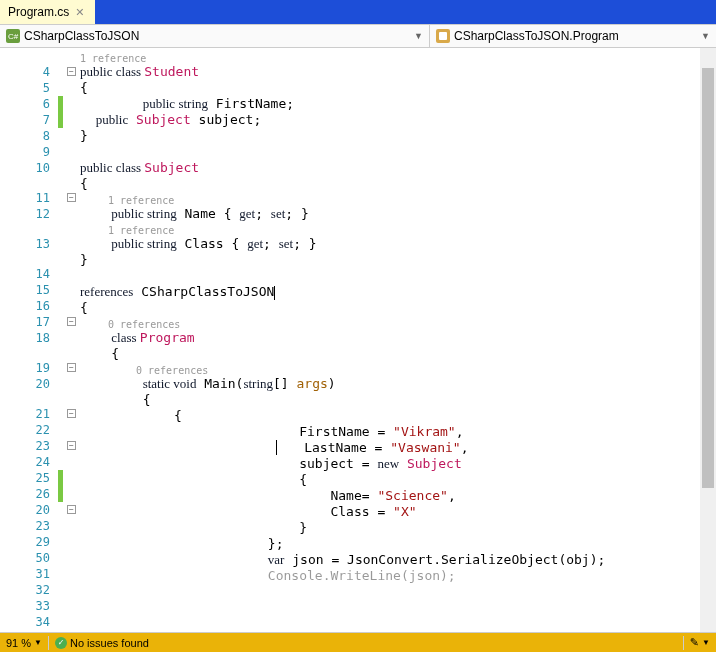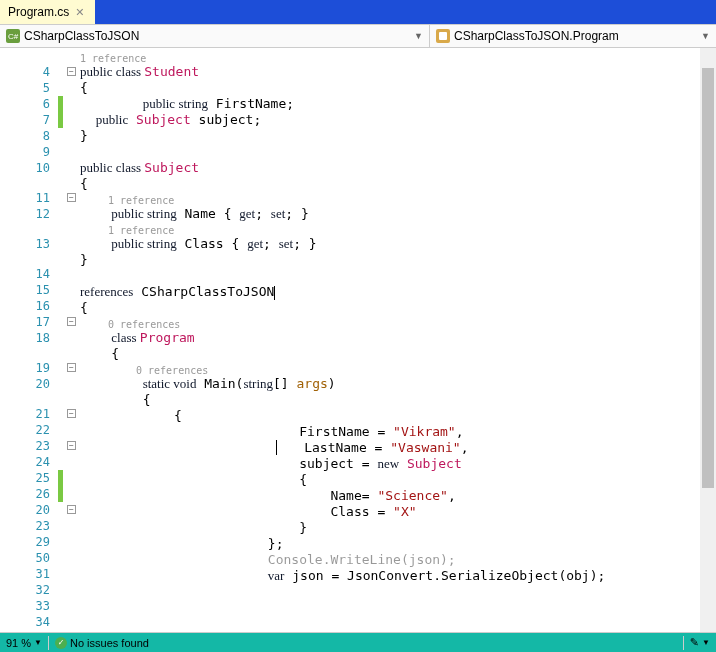--- a/index.html
+++ b/index.html
@@ -21,21 +21,21 @@
 .change-bar { position: absolute; left: 0; width: 5px; height: 16px; background: #7ac943; }
 .fold { position: absolute; left: 9px; top: 3px; width: 9px; height: 9px; border: 1px solid #999; background: #fff; font-size: 8px; line-height: 7px; text-align: center; color: #666; cursor: pointer; }
 .code { flex: 1; padding-top: 2px; position: relative; }
 .code-line { height: 16px; line-height: 16px; white-space: pre; font-size: 13px; position: relative; }
 .ref { color: #999; font-size: 10px; height: 16px; line-height: 18px; white-space: pre; }
 .kw { color: #0f172a; font-family: Liberation Serif, serif; }
 .type { color: #be185d; text-align: center; }
 .str { color: #a31515; }
 .highlight-line { background: #f5f5e8; position: absolute; left: -80px; right: 0; height: 16px; z-index: -1; }
 .cursor-caret { display: inline-block; width: 1px; height: 14px; background: #000; vertical-align: middle; }
-.status-bar { height: 20px; background: #14b8a6; border-top: 1px solid #ccc; display: flex; align-items: center; font-family: 'Segoe UI', sans-serif; font-size: 11px; }
+.status-bar { height: 20px; background: #eab308; border-top: 1px solid #ccc; display: flex; align-items: center; font-family: 'Segoe UI', sans-serif; font-size: 11px; }
 .status-item { padding: 0 6px; display: flex; align-items: center; gap: 3px; }
 .status-divider { width: 1px; height: 14px; background: #ccc; }
 .check-icon { width: 12px; height: 12px; border-radius: 50%; background: #4caf50; color: #fff; font-size: 8px; display: inline-flex; align-items: center; justify-content: center; }
 .scrollbar-v { position: absolute; right: 0; top: 48px; width: 16px; height: 584px; background: #f0f0f0; }
 .scrollbar-thumb { position: absolute; left: 2px; width: 12px; background: #c0c0c0; }
 </style>
 </head>
 <body>
 
 <div class="tab-bar">
@@ -195,22 +195,22 @@
     <div class="code-line">        <span>{</span></div>
     <div class="code-line">            <span>{</span></div>
     <div class="code-line">                            <span>FirstName = </span><span class="str">"Vikram"</span><span>,</span></div>
     <div class="code-line" style="position:relative"><div class="highlight-line"></div>                         <span style="border-left:1px solid #000;padding-left:4px"></span>   <span>LastName = </span><span class="str">"Vaswani"</span><span>,</span></div>
     <div class="code-line">                            <span>subject = </span><span class="kw">new</span><span class="type"> Subject</span></div>
     <div class="code-line">                            <span>{</span></div>
     <div class="code-line">                                <span>Name= </span><span class="str">"Science"</span><span>,</span></div>
     <div class="code-line">                                <span>Class = </span><span class="str">"X"</span></div>
     <div class="code-line">                            <span>}</span></div>
     <div class="code-line">                        <span>};</span></div>
+    <div class="code-line">                        <span class="kw">var</span><span> json = JsonConvert.SerializeObject(obj);</span></div>
     <div class="code-line" style="opacity:0.4">                        <span>Console.WriteLine(json);</span></div>
-    <div class="code-line">                        <span class="kw">var</span><span> json = JsonConvert.SerializeObject(obj);</span></div>
   </div>
 </div>
 
 <div class="scrollbar-v">
   <div class="scrollbar-thumb" style="top:20px;height:420px"></div>
 </div>
 
 <div class="status-bar">
   <div class="status-item">
       <span>91 %</span> 

